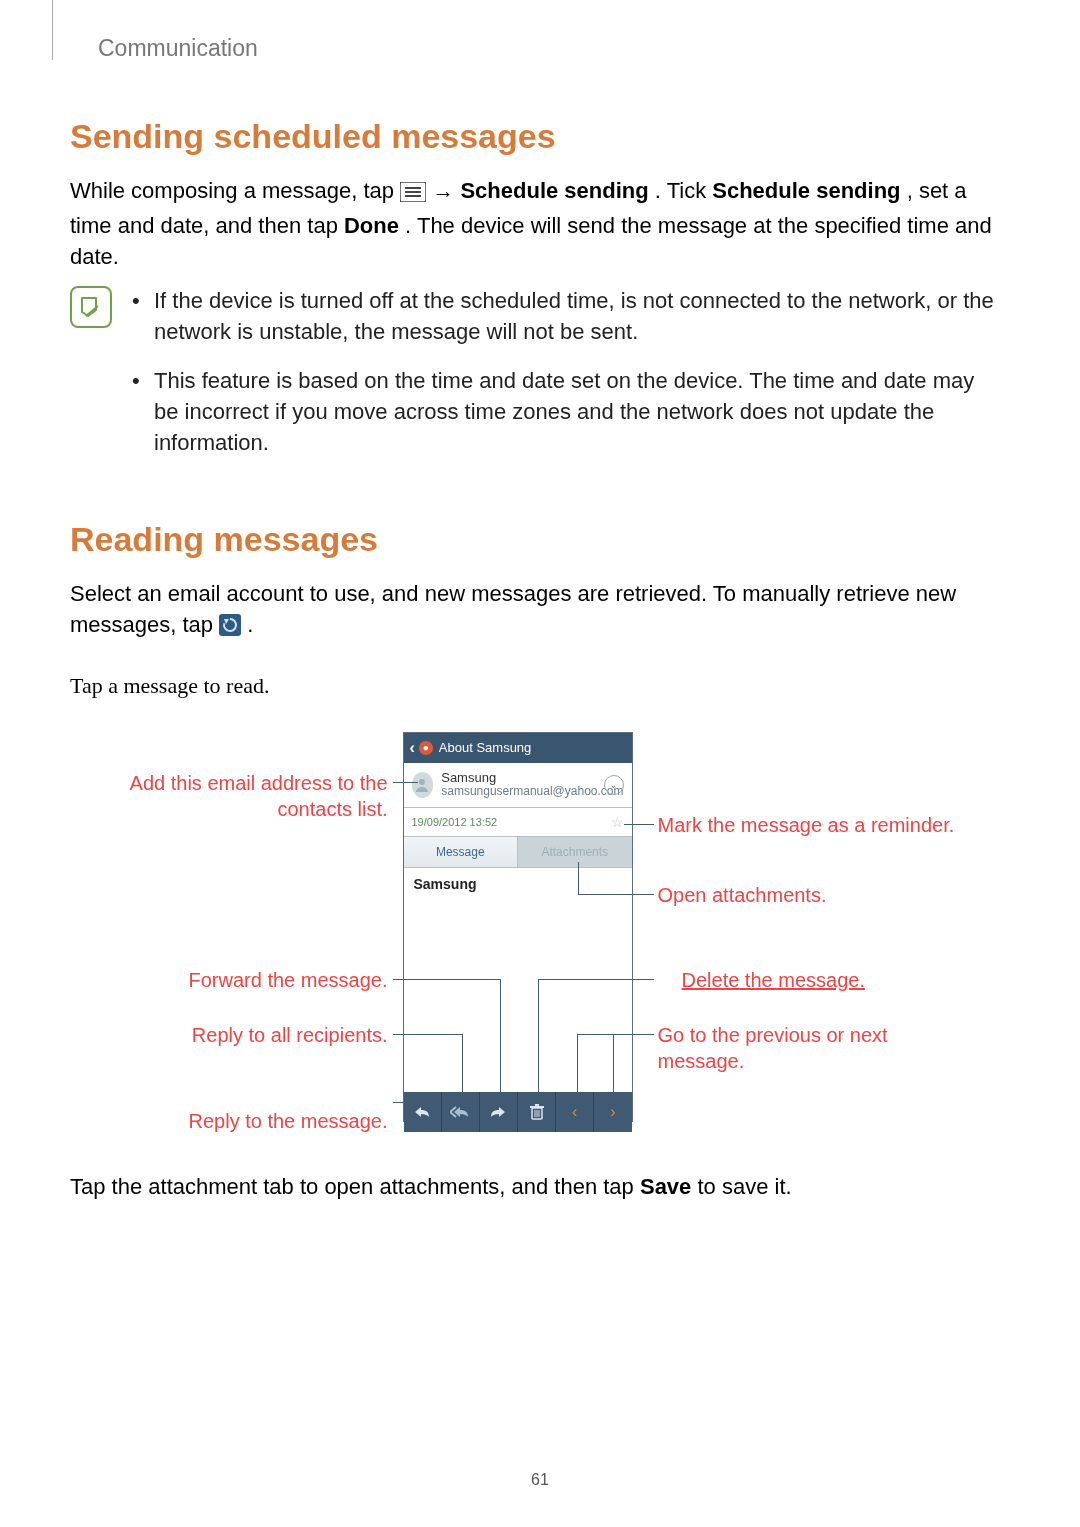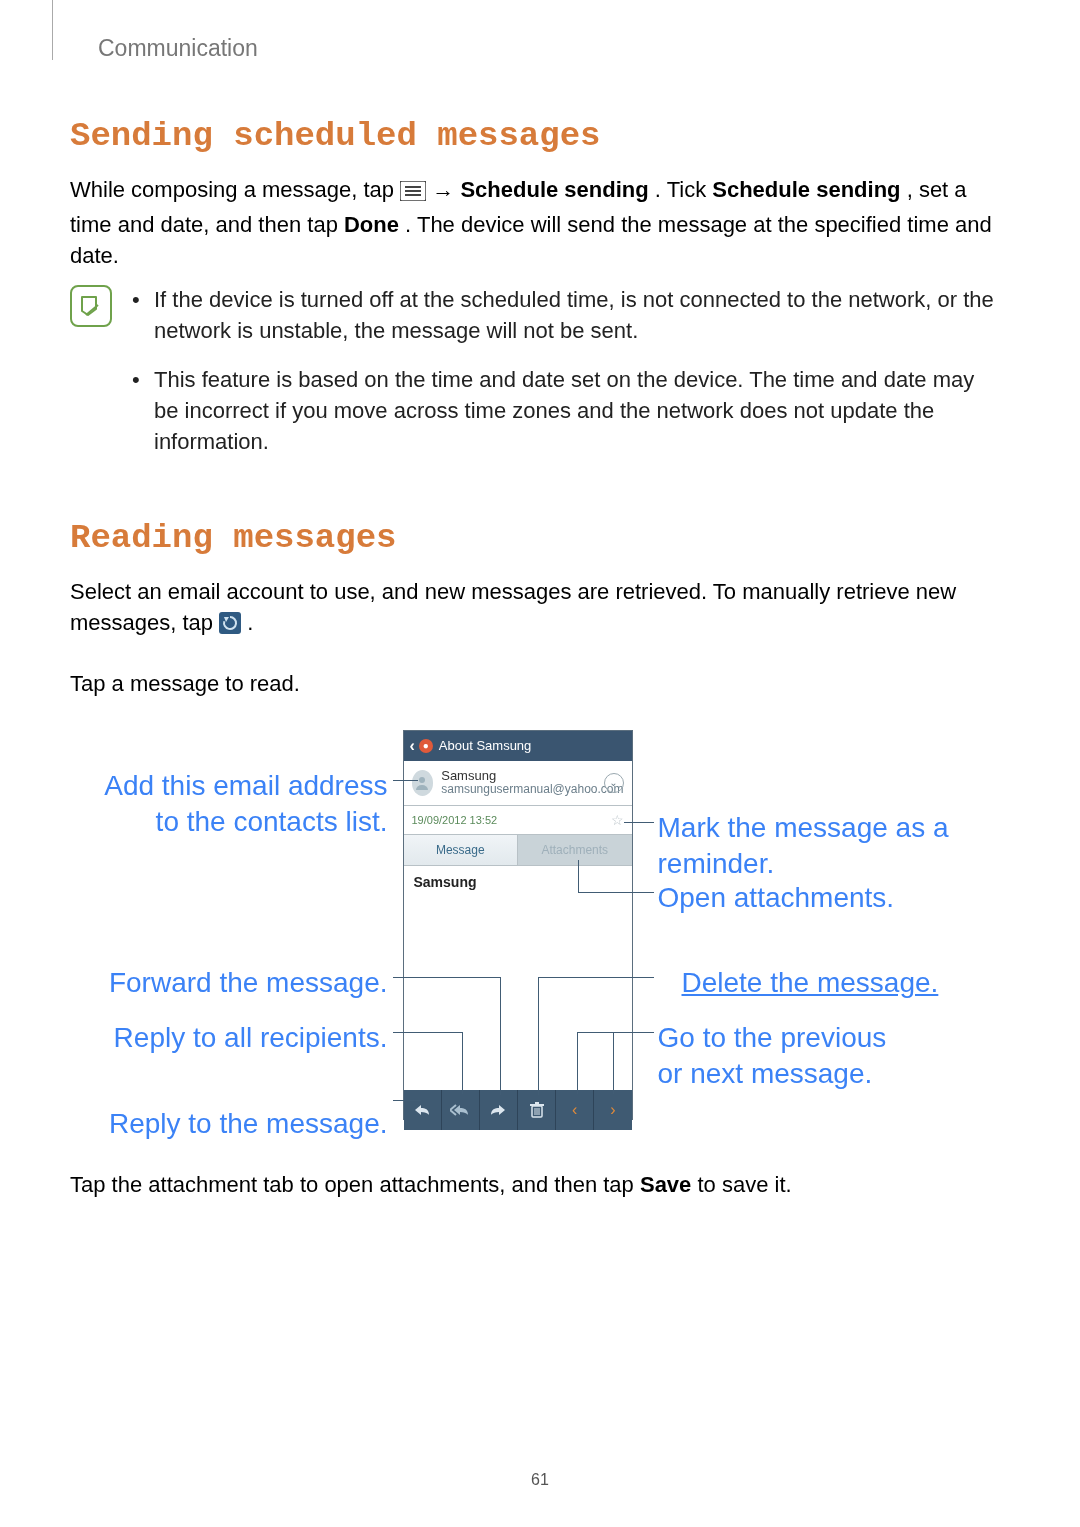--- a/index.html
+++ b/index.html
@@ -29,21 +29,20 @@
     font-size: 23px;
     color: #777;
     margin: 0 0 55px 28px;
     font-weight: 400;
   }
   h2.orange {
     color: #d77b3a;
     font-size: 34px;
     font-weight: 700;
     margin: 0 0 20px 0;
-    font-family: Liberation Mono, monospace;
   }
   p.body {
     font-size: 22px;
     line-height: 1.4;
     margin: 0 0 14px 0;
     color: #000000;
   }
   .inline-icon {
     display: inline-block;
     vertical-align: -4px;
@@ -149,22 +148,22 @@
   .pbtn {
     flex: 1; display: flex; align-items: center; justify-content: center;
     color: #dce6ee;
   }
   .pbtn + .pbtn { border-left: 1px solid #2e4459; }
   .pbtn .chev-o { color: #e08a3a; }
 
   
   .callout {
     position: absolute;
-    font-size: 28px;
-    color: #3b82f6;
+    font-size: 20px;
+    color: #ef4444;
     line-height: 1.3;
   }
   .callout.left { text-align: right; }
   .callout.right { text-align: left; }
 
   .line {
     position: absolute;
     background: #415c74;
   }
   .hline { height: 1.5px; }
@@ -229,21 +228,21 @@
       <span>Select an email account to use, and new messages are retrieved. To manually retrieve new messages, tap </span>
       <span class="inline-icon">
         <svg width="22" height="22" viewBox="0 0 22 22">
           <rect x="0" y="0" width="22" height="22" rx="3" fill="#2f5a82"></rect>
           <path d="M11 5 a6 6 0 1 1 -5.7 4.2" fill="none" stroke="#cfe2ef" stroke-width="2"></path>
           <polygon points="5,5 10,5 7,10" fill="#cfe2ef"></polygon>
         </svg>
       </span>
       <span>.</span>
     </p>
-    <p class="body" style="margin-top:26px;">Tap a message to read.</p>
+    <p class="body" style="margin-top:26px;font-family:Liberation Serif, serif;">Tap a message to read.</p>
   </div>
 
   <div class="figure-wrap">
 
     <div class="phone">
       <div class="phone-header">
         <span class="ph-back">‹</span>
         <span class="ph-dot">●</span>
         <span>About Samsung</span>
       </div>

